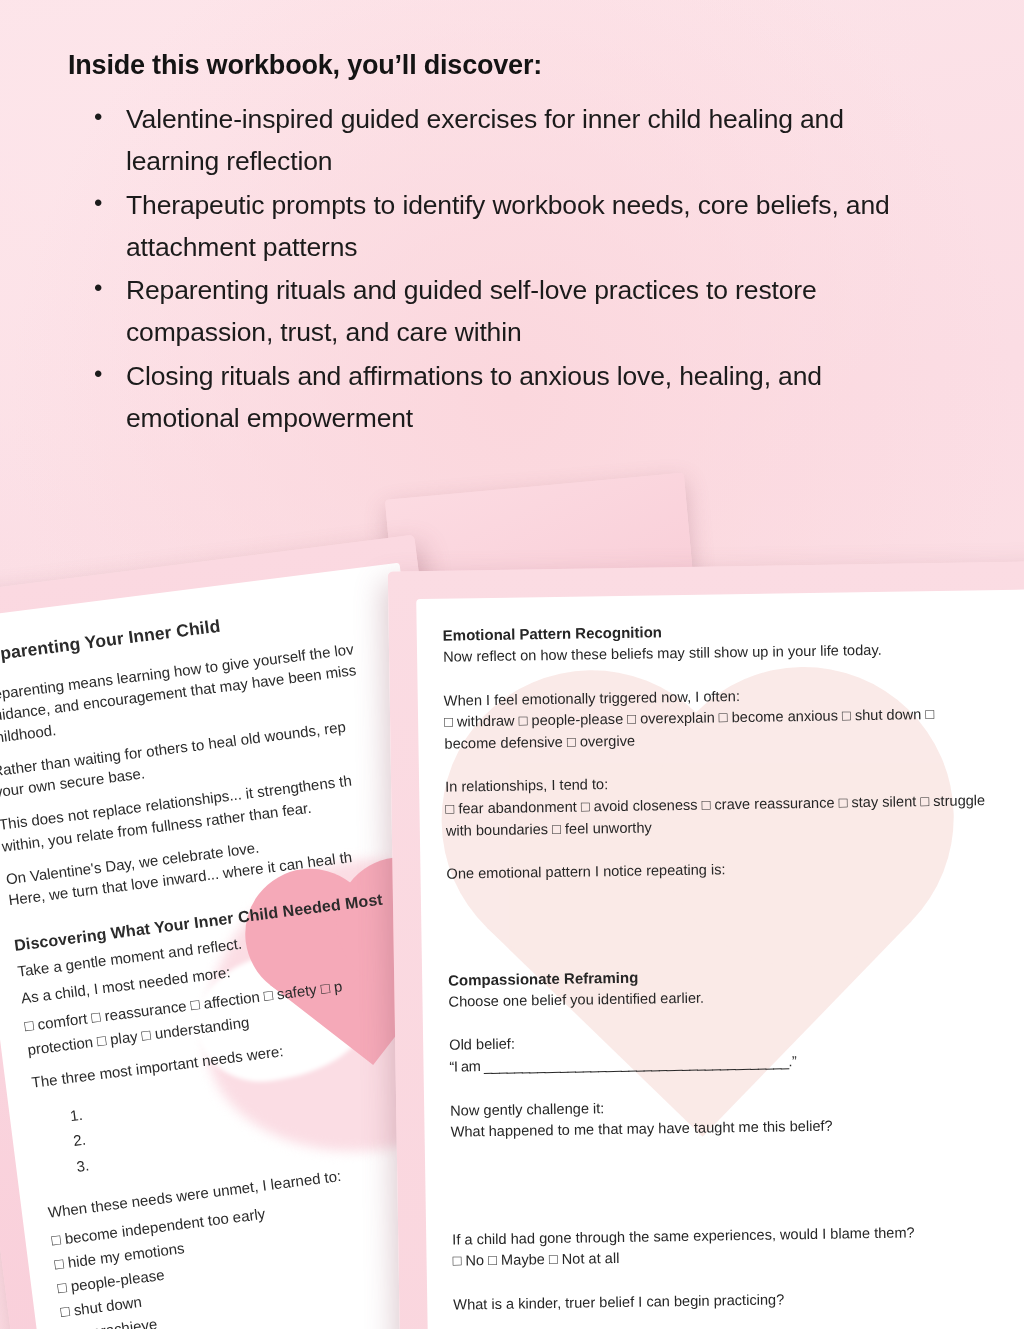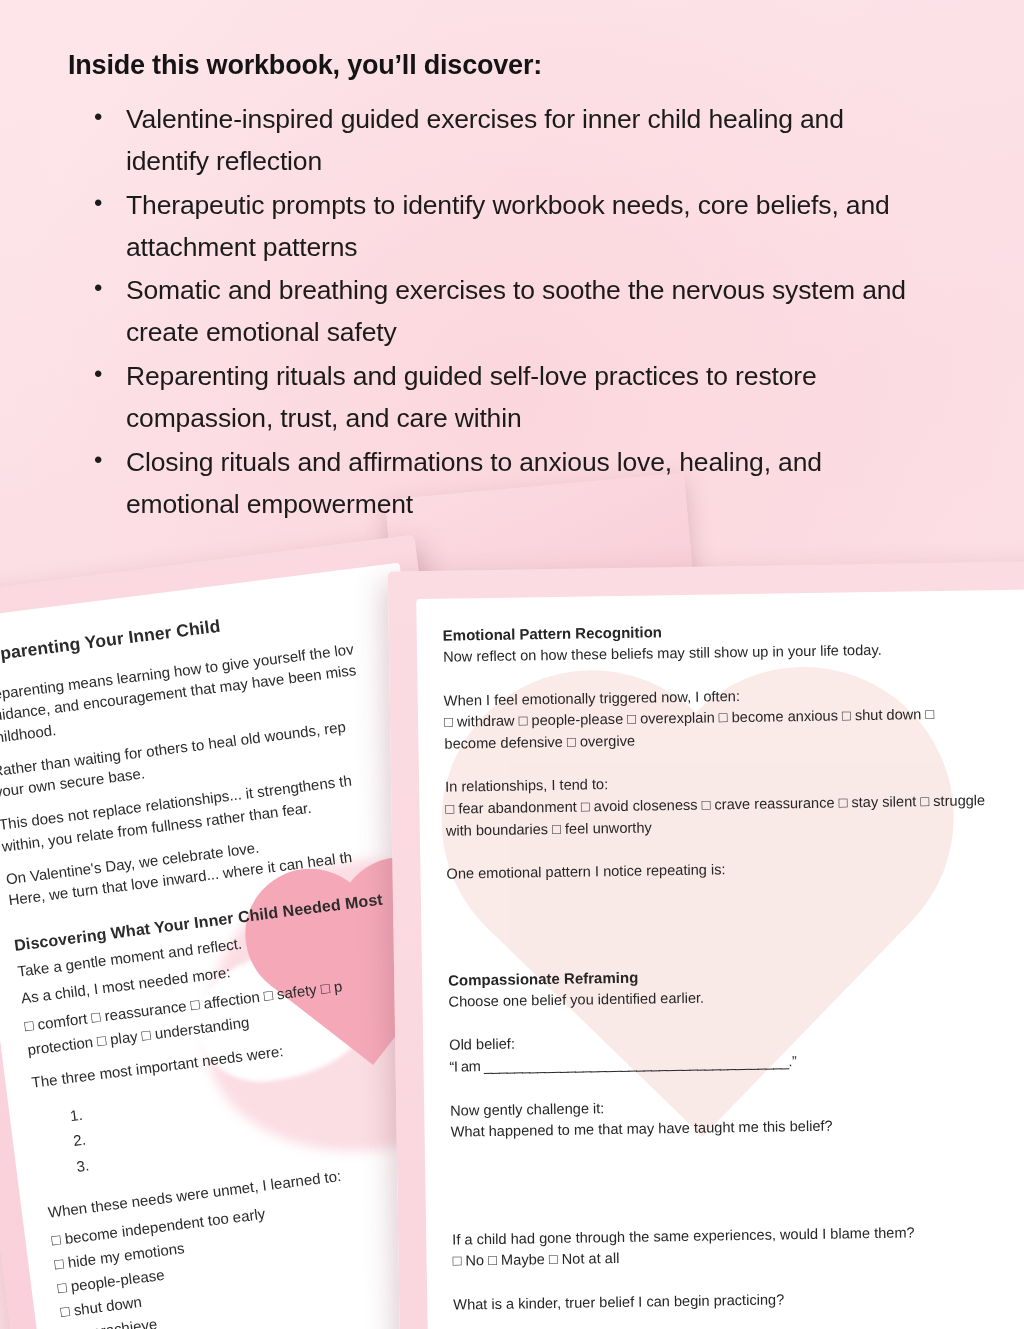--- a/index.html
+++ b/index.html
@@ -359,19 +359,18 @@
         <p>What is a kinder, truer belief I can begin practicing?</p>
       </div>
     </div>
   </div>
 
 </div>
 
 <div class="hero">
   <div class="hero-title">Inside this workbook, you’ll discover:</div>
   <ul class="hero-list">
-    <li>Valentine-inspired guided exercises for inner child healing and identify reflection</li>
+    <li>Valentine-inspired guided exercises for inner child healing and learning reflection</li>
     <li>Therapeutic prompts to identify workbook needs, core beliefs, and attachment patterns</li>
-    <li>Somatic and breathing exercises to soothe the nervous system and create emotional safety</li>
     <li>Reparenting rituals and guided self-love practices to restore compassion, trust, and care within</li>
     <li>Closing rituals and affirmations to anxious love, healing, and emotional empowerment</li>
   </ul>
 </div>
 
 </body></html>

